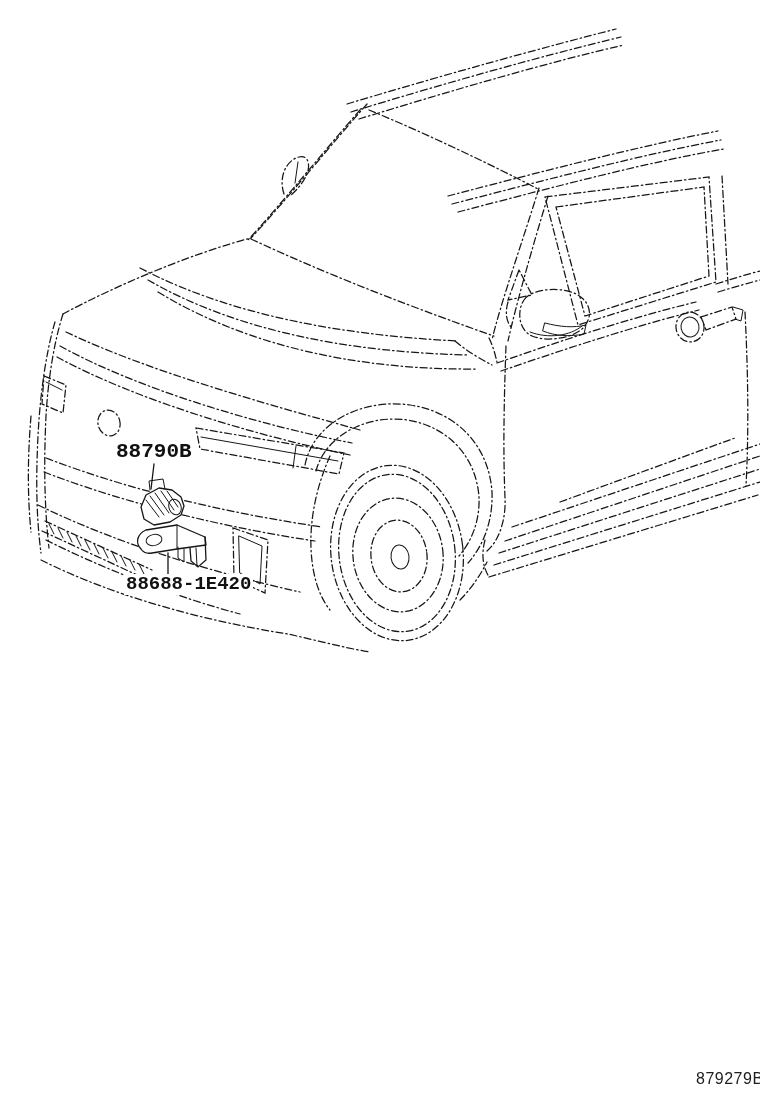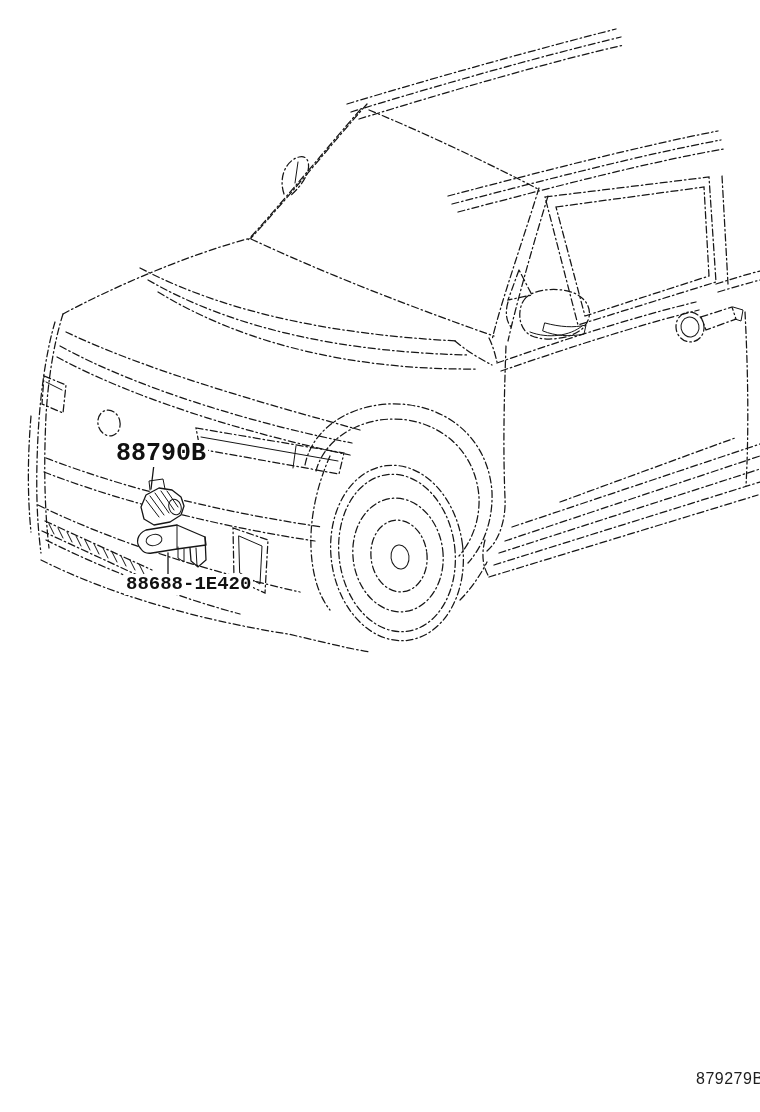--- a/index.html
+++ b/index.html
@@ -2,21 +2,21 @@
 <html><head>
 <meta charset="utf-8">
 <style>
   html,body{margin:0;padding:0;background:#fff;}
   .page{position:relative;width:760px;height:1112px;background:#ffffff;overflow:hidden;
         font-family:"Liberation Sans",sans-serif;}
   .art{position:absolute;left:0;top:0;}
   .callout{position:absolute;font-family:"Liberation Mono","DejaVu Sans Mono",monospace;
            font-weight:bold;color:#111;background:#ffffff;line-height:1;padding:1px 2px;
            white-space:nowrap;z-index:3;}
-  .callout-sensor{left:114px;top:440px;font-size:25px;letter-spacing:0px;text-align:right;}
+  .callout-sensor{left:114px;top:440px;font-size:21px;letter-spacing:0px;text-align:right;}
   .callout-bracket{left:104px;top:574px;font-size:19px;letter-spacing:0px;margin-left:20px;}
   .figure-code{position:absolute;left:676px;top:1070px;font-family:"Liberation Sans",sans-serif;
                font-size:16px;color:#1d1d1d;letter-spacing:0.5px;z-index:3;margin-left:20px;}
   svg .body{fill:none;stroke:#161616;stroke-width:1.25;stroke-linecap:round;
             stroke-dasharray:7 3 1.5 3;}
   svg .solidline{fill:none;stroke:#161616;stroke-width:1.3;stroke-linecap:round;}
   svg .partfill{fill:#ffffff;stroke:#161616;stroke-width:1.3;stroke-linejoin:round;}
   svg .thin{fill:none;stroke:#161616;stroke-width:1;stroke-linecap:round;}
 </style>
 </head>

